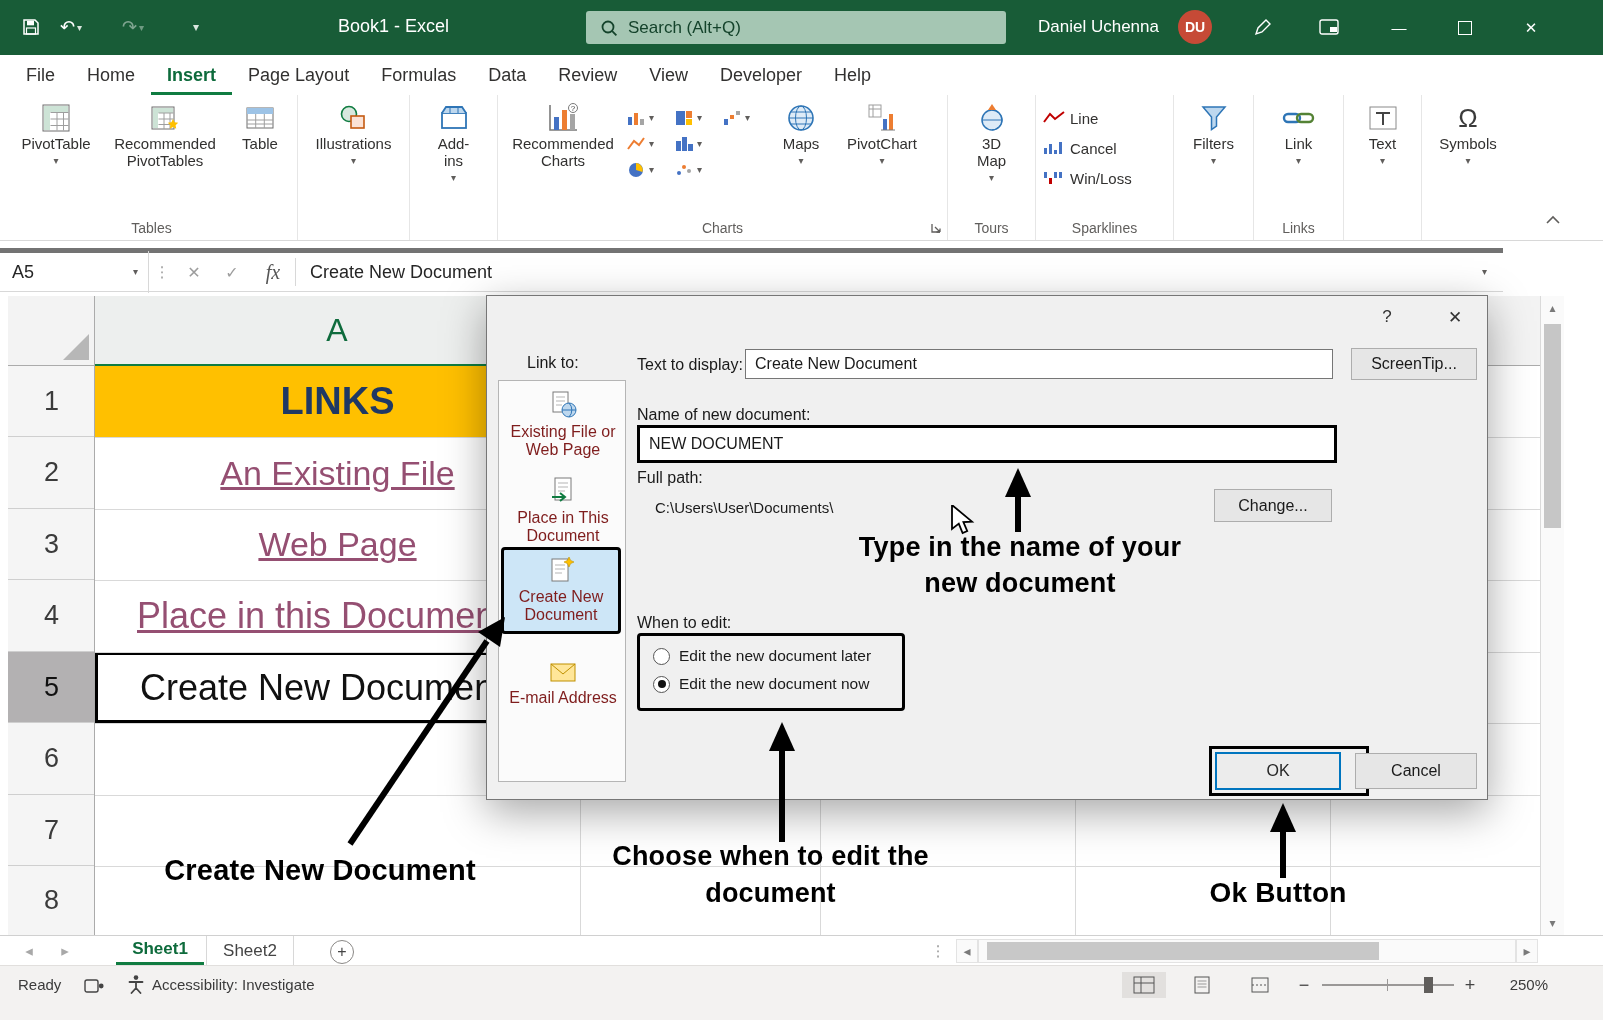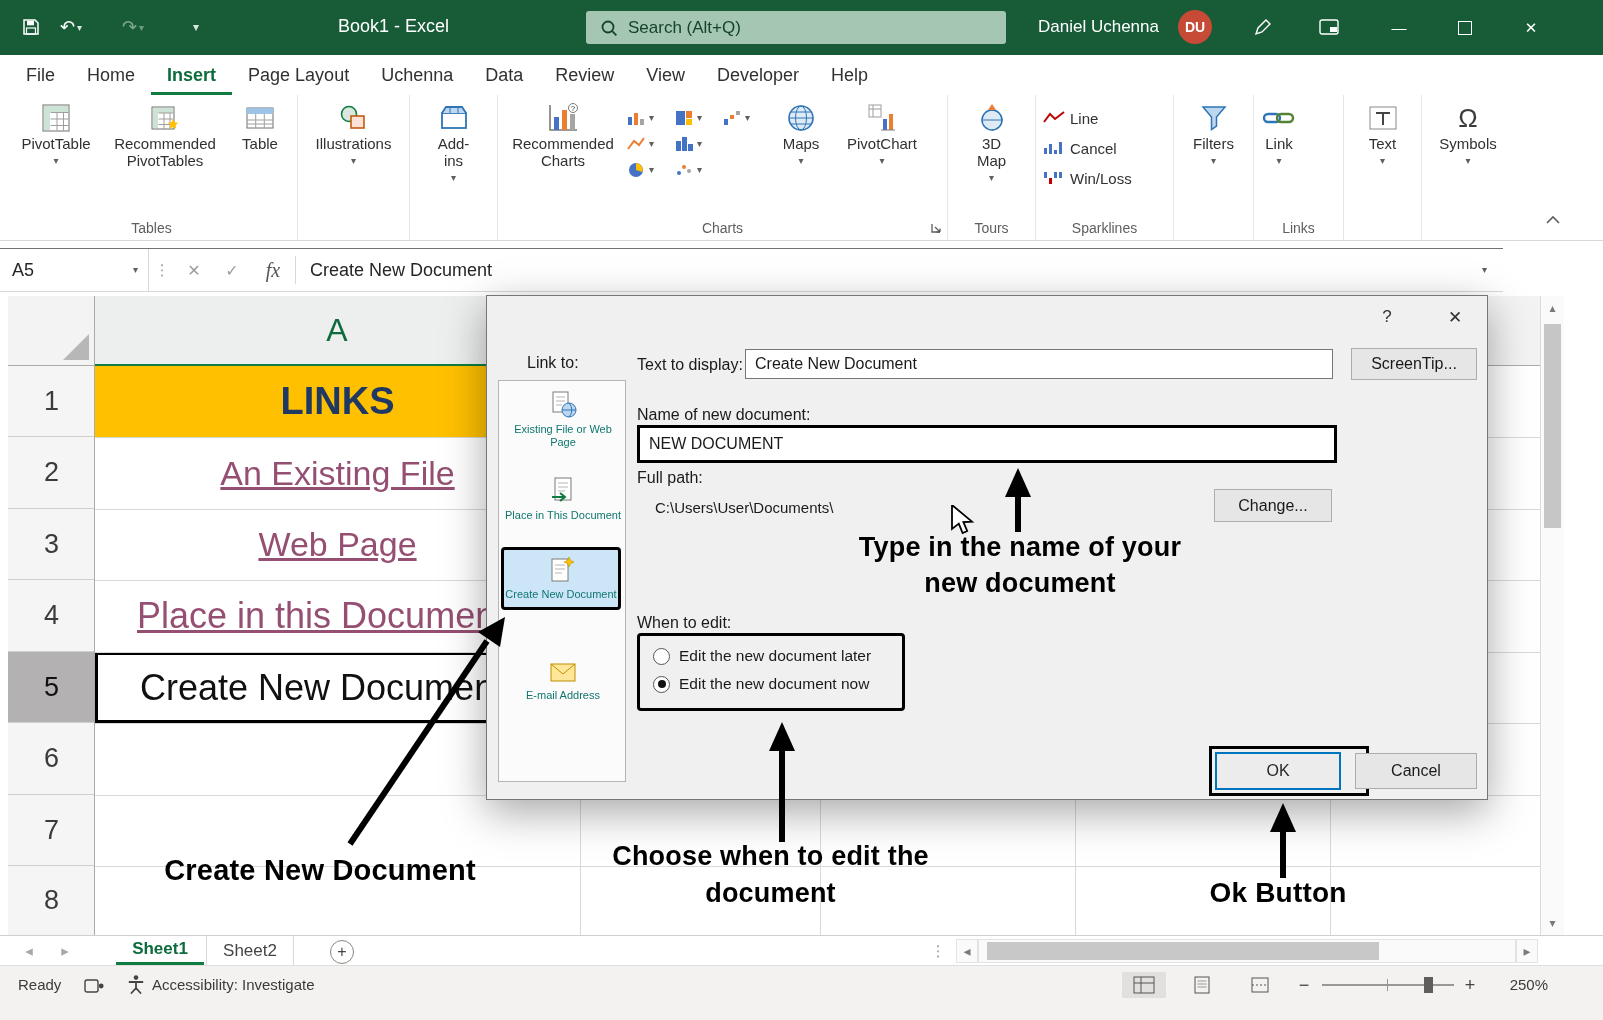--- a/index.html
+++ b/index.html
@@ -38,21 +38,21 @@
   .rgc{display:flex;align-items:flex-start;flex:1;padding:6px 4px 0}
   .rgl{height:25px;display:flex;align-items:center;justify-content:center;font-size:14px;color:#605E5C}
   .rbtn{display:flex;flex-direction:column;align-items:center;text-align:center;font-size:15px;
         color:#323130;padding:2px 4px;gap:3px;line-height:1.12;box-sizing:border-box}
   .chv{font-size:10px;color:#605E5C;line-height:1}
   .srow{display:flex;align-items:center;gap:4px;font-size:15px;color:#323130;padding:3px 6px;height:24px}
   .minigrid{display:grid;grid-template-columns:repeat(3,48px);row-gap:8px;padding-top:8px}
   .mini{display:flex;align-items:center;gap:3px;padding:0 2px}
 
   
-  .fbar{left:0;top:248px;width:1503px;height:44px;background:#fff;border-top:1px solid #737373;
+  .fbar{left:0;top:248px;width:1503px;height:44px;background:#fff;border-top:5px solid #737373;
         border-bottom:1px solid #D8D8D8;z-index:5;box-sizing:border-box}
   .namebox{width:148px;height:42px;border-right:1px solid #D8D8D8;font-size:18px;color:#262626}
   .fbtn{width:38px;text-align:center;font-size:16px;color:#9D9D9D}
   .fxit{font-style:italic;font-family:"Liberation Serif",serif;font-size:20px;color:#555;
         width:44px;text-align:center}
   .fval{font-size:18px;color:#262626;margin-left:14px}
 
   
   .sheet{left:0;top:296px;width:1603px;height:639px;background:#fff;z-index:1}
   .glh{height:1px;background:#D9D9D9}
@@ -84,21 +84,21 @@
   .dtitle{position:absolute;left:0;top:0;width:100%;height:42px;background:#fff;font-size:17px;color:#1A1A1A}
   .dctl{position:absolute;top:8px;width:36px;height:26px;display:flex;align-items:center;justify-content:center;
         font-size:17px;color:#333}
   .dlabel{font-size:16px;color:#1A1A1A;white-space:nowrap}
   .dinput{background:#fff;border:1px solid #767676;font-size:16px;color:#1A1A1A;
           display:flex;align-items:center;padding:0 9px;box-sizing:border-box;white-space:nowrap}
   .dbtn{background:#E6E6E6;border:1px solid #ADADAD;font-size:16px;color:#1A1A1A;
         display:flex;align-items:center;justify-content:center;box-sizing:border-box}
   .sidebar{background:#FBFBFB;border:1px solid #B5B5B5;box-sizing:border-box}
   .sbitem{position:absolute;left:3px;width:122px;display:flex;flex-direction:column;align-items:center;
-          text-align:center;font-size:11px;color:#0f766e;gap:4px;padding:4px 0;line-height:1.15;
+          text-align:center;font-size:16px;color:#7f1d1d;gap:4px;padding:4px 0;line-height:1.15;
           box-sizing:border-box}
   .sbitem.sel{left:2px;width:120px;background:#CDE6F7;border:3px solid #000;border-radius:4px;padding:6px 0}
   .annbox{border:3px solid #000;box-sizing:border-box}
   .radio{width:17px;height:17px;border:1.5px solid #555;border-radius:50%;background:#fff;
          display:flex;align-items:center;justify-content:center;box-sizing:border-box;flex:0 0 auto}
   .radio.sel::after{content:"";width:8px;height:8px;border-radius:50%;background:#111}
   .radiolabel{font-size:15.5px;color:#1A1A1A;margin-left:9px;white-space:nowrap}
 
   
   .antext{position:absolute;z-index:55;font-weight:bold;color:#000;text-align:center;
@@ -162,21 +162,21 @@
     <div class="abs fxc winbtn" style="left:1508px;top:0">
       <span>✕</span>
     </div>
   </div>
 
   <div class="abs menubar fx" style="padding-left:10px;box-sizing:border-box">
     <div class="fxc mtab">File</div>
     <div class="fxc mtab">Home</div>
     <div class="fxc mtab active">Insert</div>
     <div class="fxc mtab">Page Layout</div>
-    <div class="fxc mtab">Uchenna</div>
+    <div class="fxc mtab">Formulas</div>
     <div class="fxc mtab">Data</div>
     <div class="fxc mtab">Review</div>
     <div class="fxc mtab">View</div>
     <div class="fxc mtab">Developer</div>
     <div class="fxc mtab">Help</div>
   </div>
   <div class="abs fx sharebtn" style="left:1452px;top:60px">
     <svg width="16" height="16" viewBox="0 0 16 16">
         <path d="M8 10V2M5 4.5L8 1.5l3 3" stroke="#217346" fill="none" stroke-width="1.6"></path>
         <path d="M3 8v6h10V8" stroke="#217346" fill="none" stroke-width="1.6"></path>
@@ -399,21 +399,21 @@
               <path d="M4 4h22l-8.5 10v9l-5 3.5V14z" fill="#BDD7EE" stroke="#2E75B6" stroke-width="1.5"></path>
             </svg>
           <span>Filters</span>
           <span class="chv">▾</span>
         </div>
       </div>
       <div class="rgl"></div>
     </div>
 
     <div class="rgroup" style="width:90px">
-      <div class="rgc" style="">
+      <div class="rgc" style="justify-content:center">
         <div class="rbtn">
           <svg width="34" height="30" viewBox="0 0 34 30">
               <rect x="2" y="11" width="16" height="8" rx="4" fill="none" stroke="#2E75B6" stroke-width="2.4"></rect>
               <rect x="15" y="11" width="16" height="8" rx="4" fill="none" stroke="#548235" stroke-width="2.4"></rect>
             </svg>
           <span>Link</span>
           <span class="chv">▾</span>
         </div>
       </div>
       <div class="rgl">Links</div>

